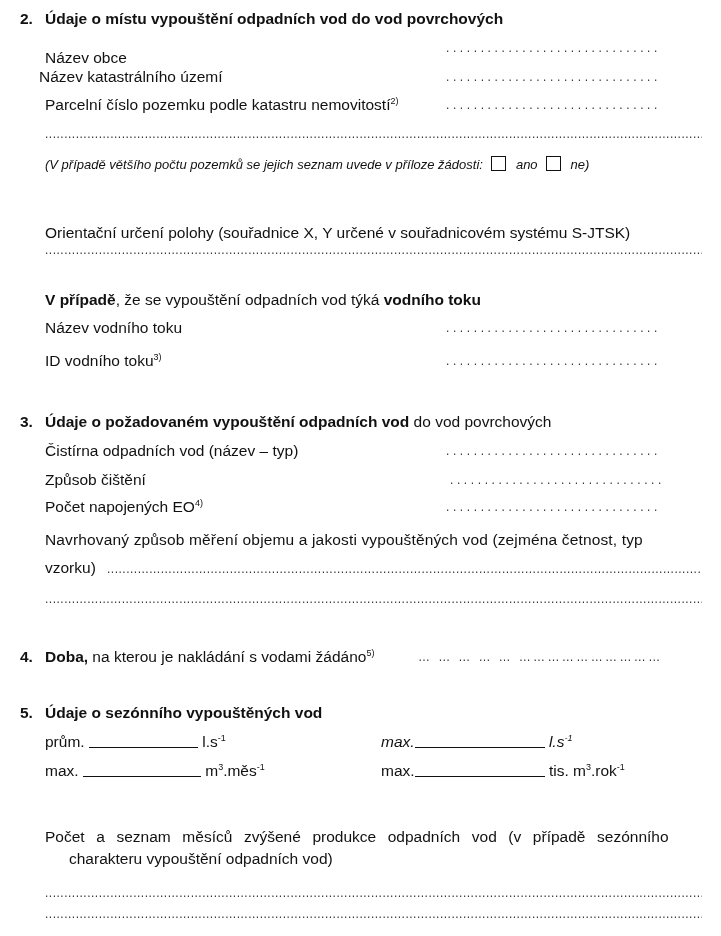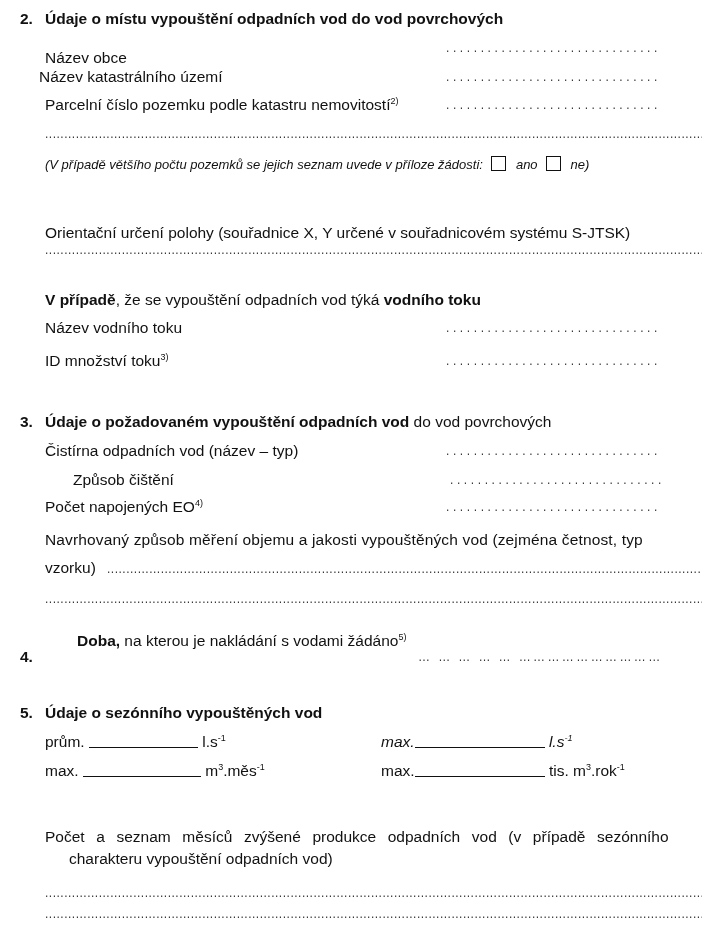--- a/index.html
+++ b/index.html
@@ -36,46 +36,46 @@
   <span class="abs note" style="left:45px; top:156px;"><span>(V případě většího počtu pozemků se jejich seznam uvede v příloze žádosti:</span><span class="cb"></span><span>ano</span><span class="cb"></span><span>ne)</span></span>
 
   <span class="abs" style="left:45px; top:211px;margin-top:13px;">Orientační určení polohy (souřadnice X, Y určené v souřadnicovém systému S-JTSK)</span>
   <span class="dots-dense" style="left:45px; top:243px; width:657px;">..........................................................................................................................................................................................</span>
 
   <span class="abs" style="left:45px; top:291px;"><b>V případě</b><span>, že se vypouštění odpadních vod týká </span><b>vodního toku</b></span>
 
   <span class="abs" style="left:45px; top:319px;">Název vodního toku</span>
   <span class="dots" style="left:446px; top:321px; width:256px;">...............................</span>
 
-  <span class="abs" style="left:45px; top:352px;"><span>ID množství toku</span><sup>3)</sup></span>
+  <span class="abs" style="left:45px; top:352px;"><span>ID vodního toku</span><sup>3)</sup></span>
   <span class="dots" style="left:446px; top:354px; width:256px;">...............................</span>
 </div>
 
 <div>
   <span class="abs num" style="left:20px; top:413px;">3.</span>
   <span class="abs" style="left:45px; top:413px;"><b>Údaje o požadovaném vypouštění odpadních vod</b><span> do vod povrchových</span></span>
 
   <span class="abs" style="left:45px; top:442px;">Čistírna odpadních vod (název – typ)</span>
   <span class="dots" style="left:446px; top:444px; width:256px;">...............................</span>
 
-  <span class="abs" style="left:45px; top:471px;margin-left:28px;">Způsob čištění</span>
+  <span class="abs" style="left:45px; top:471px;">Způsob čištění</span>
   <span class="dots" style="left:450px; top:473px; width:256px;">...............................</span>
 
   <span class="abs" style="left:45px; top:498px;text-align:center;"><span>Počet napojených EO</span><sup>4)</sup></span>
   <span class="dots" style="left:446px; top:500px; width:256px;">...............................</span>
 
   <span class="abs" style="left:45px; top:531px; width:660px; letter-spacing:0.15px;">Navrhovaný způsob měření objemu a jakosti vypouštěných vod (zejména četnost, typ</span>
   <span class="abs" style="left:45px; top:559px;">vzorku)</span>
   <span class="dots-dense" style="left:107px; top:562px; width:595px;">..........................................................................................................................................................................................</span>
   <span class="dots-dense" style="left:45px; top:592px; width:657px;">..........................................................................................................................................................................................</span>
 </div>
 
 <div>
   <span class="abs num" style="left:20px; top:648px;">4.</span>
-  <span class="abs" style="left:45px; top:632px;margin-left:32px;"><b>Doba,</b><span> na kterou je nakládání s vodami žádáno</span><sup>5)</sup></span>
+  <span class="abs" style="left:45px; top:648px;"><b>Doba,</b><span> na kterou je nakládání s vodami žádáno</span><sup>5)</sup></span>
   <span class="abs" style="left:418px; top:650px; font-size:12px; letter-spacing:2.4px; color:#333;">… … … … … …………………………</span>
 </div>
 
 <div>
   <span class="abs num" style="left:20px; top:704px;">5.</span>
   <span class="abs b" style="left:45px; top:704px;">Údaje o sezónního vypouštěných vod</span>
 
   <span class="abs" style="left:45px; top:733px;"><span>prům.</span> <span class="uline" style="width:109px;"></span> <span>l.s</span><sup>-1</sup></span>
 
   <span class="abs" style="left:381px; top:733px;font-style:italic;"><span>max.</span><span class="uline" style="width:130px;"></span> <span>l.s</span><sup>-1</sup></span>

